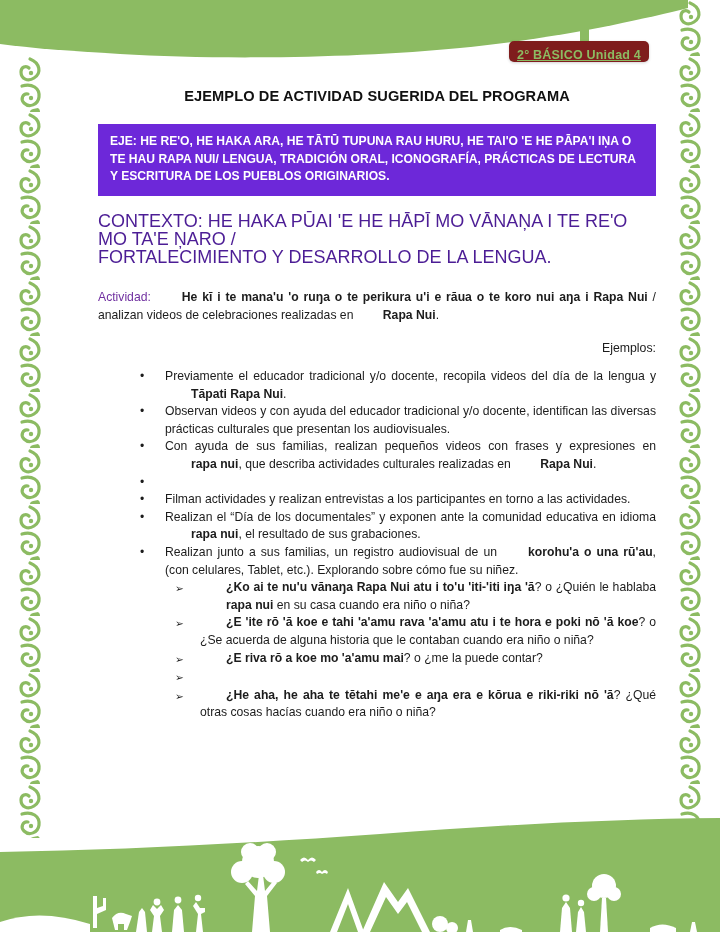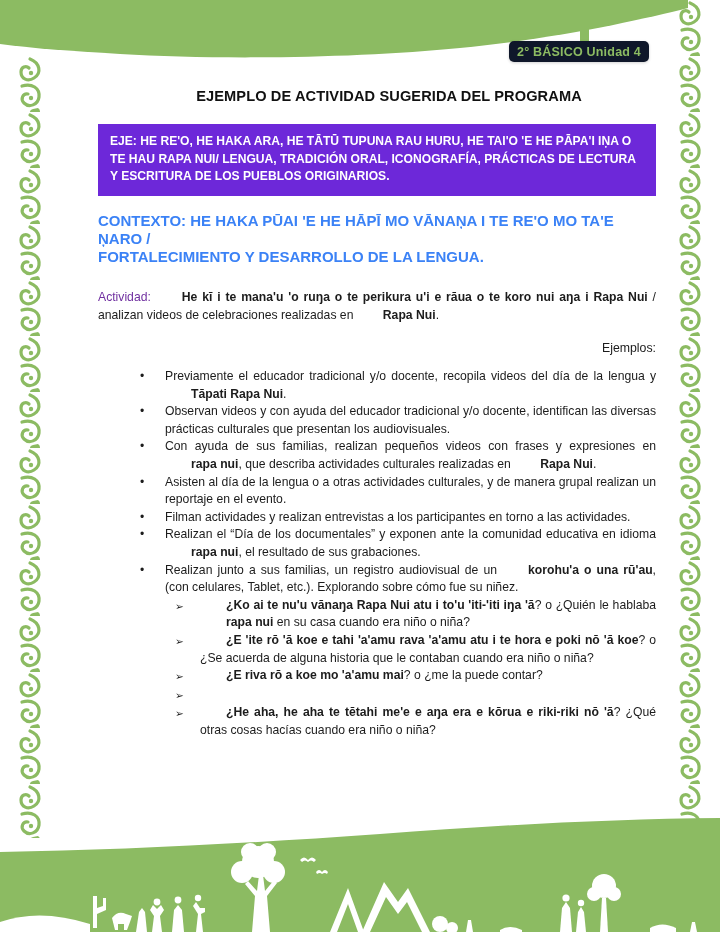--- a/index.html
+++ b/index.html
@@ -6,44 +6,44 @@
   body{
     width:720px;height:932px;position:relative;overflow:hidden;
     background:#ffffff;
     font-family:"Liberation Sans",sans-serif;
     color:#1c1c1c;
   }
   
   .header-wave{position:absolute;top:0;left:0;width:720px;height:64px;}
   .unit-badge{
     position:absolute;left:509px;top:41px;width:140px;height:21px;
-    background:#0f172a;border-radius:5px;
+    background:#7f1d1d;border-radius:5px;
     box-shadow:0 1px 3px rgba(0,0,0,.18);
-    display:flex;align-items:center;justify-content:center;
-    color:#8cbb62;font-weight:bold;font-size:12.5px;letter-spacing:.2px;
+    display:flex;align-items:flex-end;justify-content:center;
+    color:#8cbb62;font-weight:bold;font-size:12.5px;letter-spacing:.2px;text-decoration:underline;
   }
   .badge-tab{position:absolute;left:580px;top:24px;width:9px;height:18px;background:#8cbb62;}
   
   .border-strip{position:absolute;}
   
   .content{position:absolute;left:98px;top:0;width:558px;}
   .page-title{
-    position:absolute;top:88px;left:12px;width:558px;
+    position:absolute;top:88px;left:0;width:558px;
     text-align:center;font-weight:bold;font-size:14.6px;color:#111;
     letter-spacing:.1px;
   }
   .eje-box{
     position:absolute;top:124px;left:0;width:534px;
     background:#6d28d9;color:#ffffff;
     padding:9px 12px 10px 12px;
     font-weight:bold;font-size:12.1px;line-height:17.5px;
   }
   .contexto{
     position:absolute;top:212px;left:0;width:558px;
-    color:#3b82f6;font-weight:bold;font-size:15px;line-height:18px;
+    color:#4c1d95;font-weight:normal;font-size:18px;line-height:18px;
   }
   .actividad{
     position:absolute;top:277px;left:0;width:558px;
     font-size:12.2px;line-height:17.8px;text-align:justify;
   }
   .ejemplos-label{
     position:absolute;top:341px;left:0;width:558px;
     font-size:12.3px;
     text-align:right;
   }
@@ -115,21 +115,20 @@
         <div class="bullet-item">
           <span class="marker">•</span>
           <span class="txt"><span>Observan videos y con ayuda del educador tradicional y/o docente, identifican las diversas prácticas culturales que presentan los audiovisuales.</span></span>
         </div>
         <div class="bullet-item">
           <span class="marker">•</span>
           <span class="txt"><span>Con ayuda de sus familias, realizan pequeños videos con frases y expresiones en </span><span class="b">rapa nui</span><span>, que describa actividades culturales realizadas en </span><span class="b">Rapa Nui</span><span>.</span></span>
         </div>
         <div class="bullet-item">
           <span class="marker">•</span>
-          <span class="txt"><span>Asisten al día de la lengua o a otras actividades culturales, y de manera grupal realizan un reportaje en el evento.</span></span>
         </div>
         <div class="bullet-item">
           <span class="marker">•</span>
           <span class="txt"><span>Filman actividades y realizan entrevistas a los participantes en torno a las actividades.</span></span>
         </div>
         <div class="bullet-item">
           <span class="marker">•</span>
           <span class="txt"><span>Realizan el “Día de los documentales” y exponen ante la comunidad educativa en idioma </span><span class="b">rapa nui</span><span>, el resultado de sus grabaciones.</span></span>
         </div>
         <div class="bullet-item">

